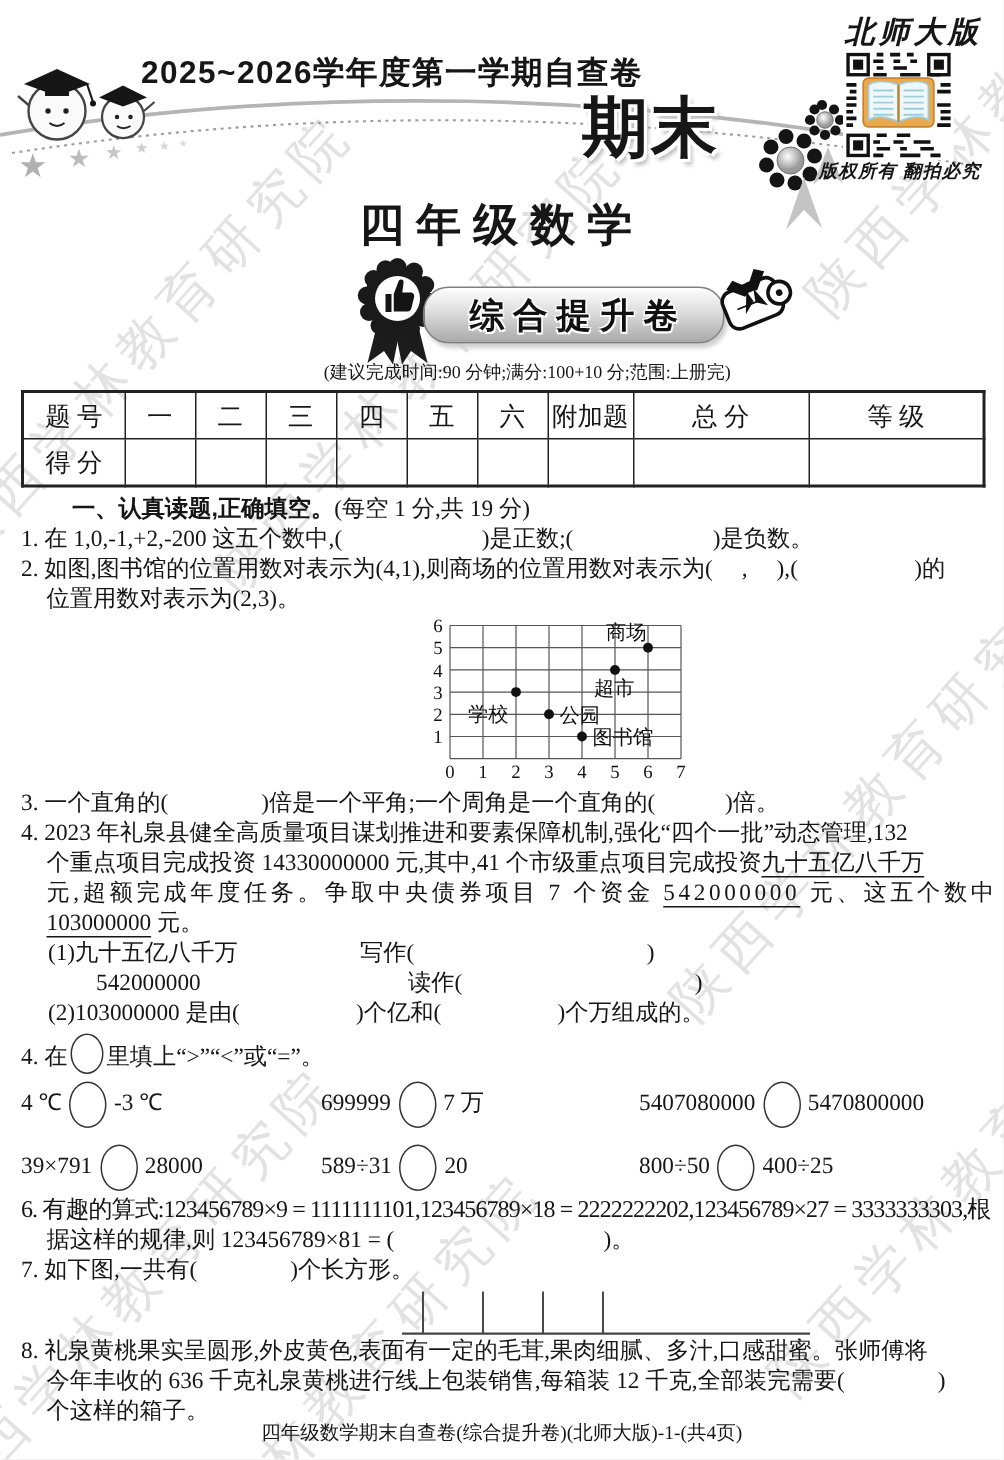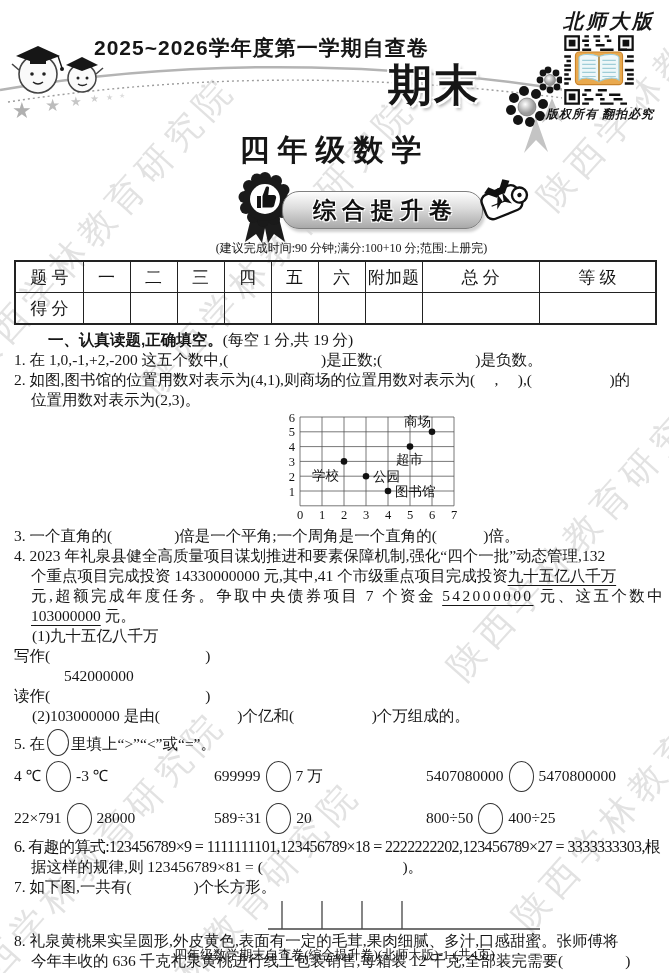--- a/index.html
+++ b/index.html
@@ -46,21 +46,21 @@
   .score-table{border:2px solid #222;}
   
   .content{position:absolute;left:14px;top:330px;right:8px;z-index:2;font-size:15.5px;
       line-height:20px;}
   .ln{white-space:nowrap;}
   .ind{margin-left:17px;}
   .sec-h b{font-family:"Liberation Sans",sans-serif;font-size:15.5px;margin-left:34px;}
   .ul{text-decoration:underline;text-underline-offset:4px;}
   .just{letter-spacing:2.4px;}
   .tight{letter-spacing:-0.6px;font-size:16px;}
-  .sub{display:flex;white-space:nowrap;flex-direction:column;}
+  .sub{display:flex;white-space:nowrap;}
   .sub .c1{width:208px;padding-left:18px;}
   .sub .c1.num{padding-left:50px;}
   .circle{display:inline-block;width:20px;height:25px;border:1.3px solid #333;
       border-radius:50%;vertical-align:-7px;margin:0 2px;}
   .cmp-grid{display:grid;grid-template-columns:200px 212px auto;margin-top:5px;
       row-gap:12px;}
   .cmp{display:flex;align-items:center;white-space:nowrap;height:30px;}
   .cmp .cc{display:inline-block;width:23px;height:29px;border:1.3px solid #333;
       border-radius:50%;margin:0 5px;flex:none;}
   #grid-fig{margin:2px 0 2px 268px;height:112px;}
@@ -337,40 +337,40 @@
         <span>写作(　　　　　　　　　　)</span>
       </div>
     <div class="sub">
         <span class="c1 num">542000000</span>
         <span>读作(　　　　　　　　　　)</span>
       </div>
     <div class="sub">
         <span class="c1" style="width:auto">(2)103000000 是由(　　　　　)个亿和(　　　　　)个万组成的。</span>
       </div>
 
-    <div class="ln" style="margin-top:3px"><span>5. 在</span><span class="circle"></span><span>里填上“&gt;”“&lt;”或“=”。</span></div>
+    <div class="ln" style="margin-top:3px"><span>4. 在</span><span class="circle"></span><span>里填上“&gt;”“&lt;”或“=”。</span></div>
 
     <div class="cmp-grid" id="q5-grid">
         <div class="cmp">
           <span>4 ℃</span>
           <span class="cc"></span>
           <span>-3 ℃</span>
         </div>
         <div class="cmp">
           <span>699999</span>
           <span class="cc"></span>
           <span>7 万</span>
         </div>
         <div class="cmp">
           <span>5407080000</span>
           <span class="cc"></span>
           <span>5470800000</span>
         </div>
         <div class="cmp">
-          <span>22×791</span>
+          <span>39×791</span>
           <span class="cc"></span>
           <span>28000</span>
         </div>
         <div class="cmp">
           <span>589÷31</span>
           <span class="cc"></span>
           <span>20</span>
         </div>
         <div class="cmp">
           <span>800÷50</span>

